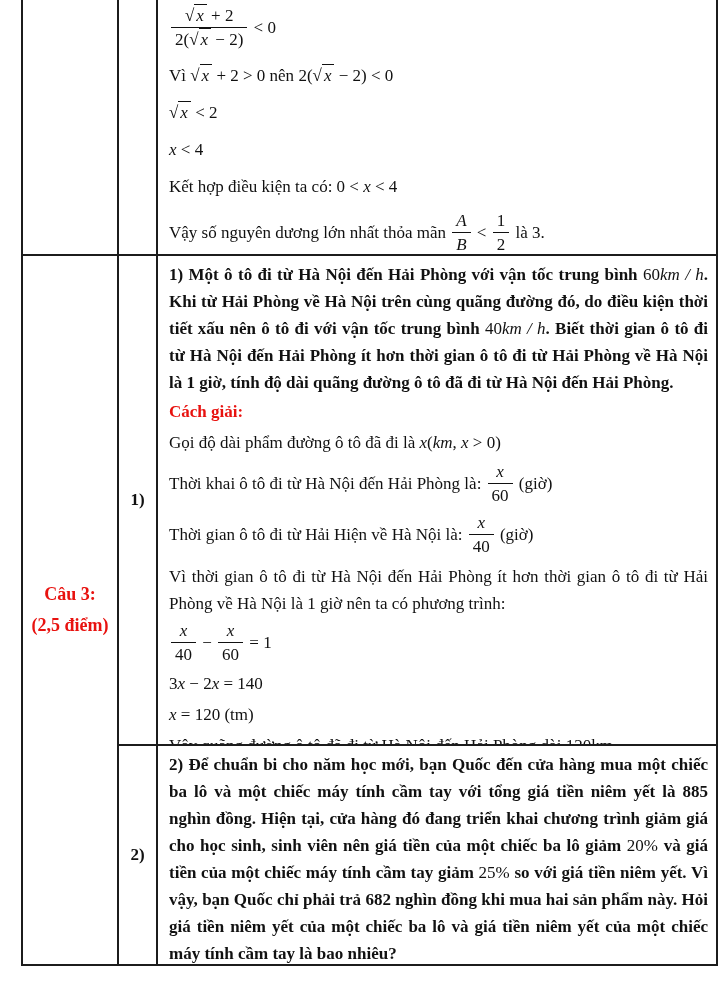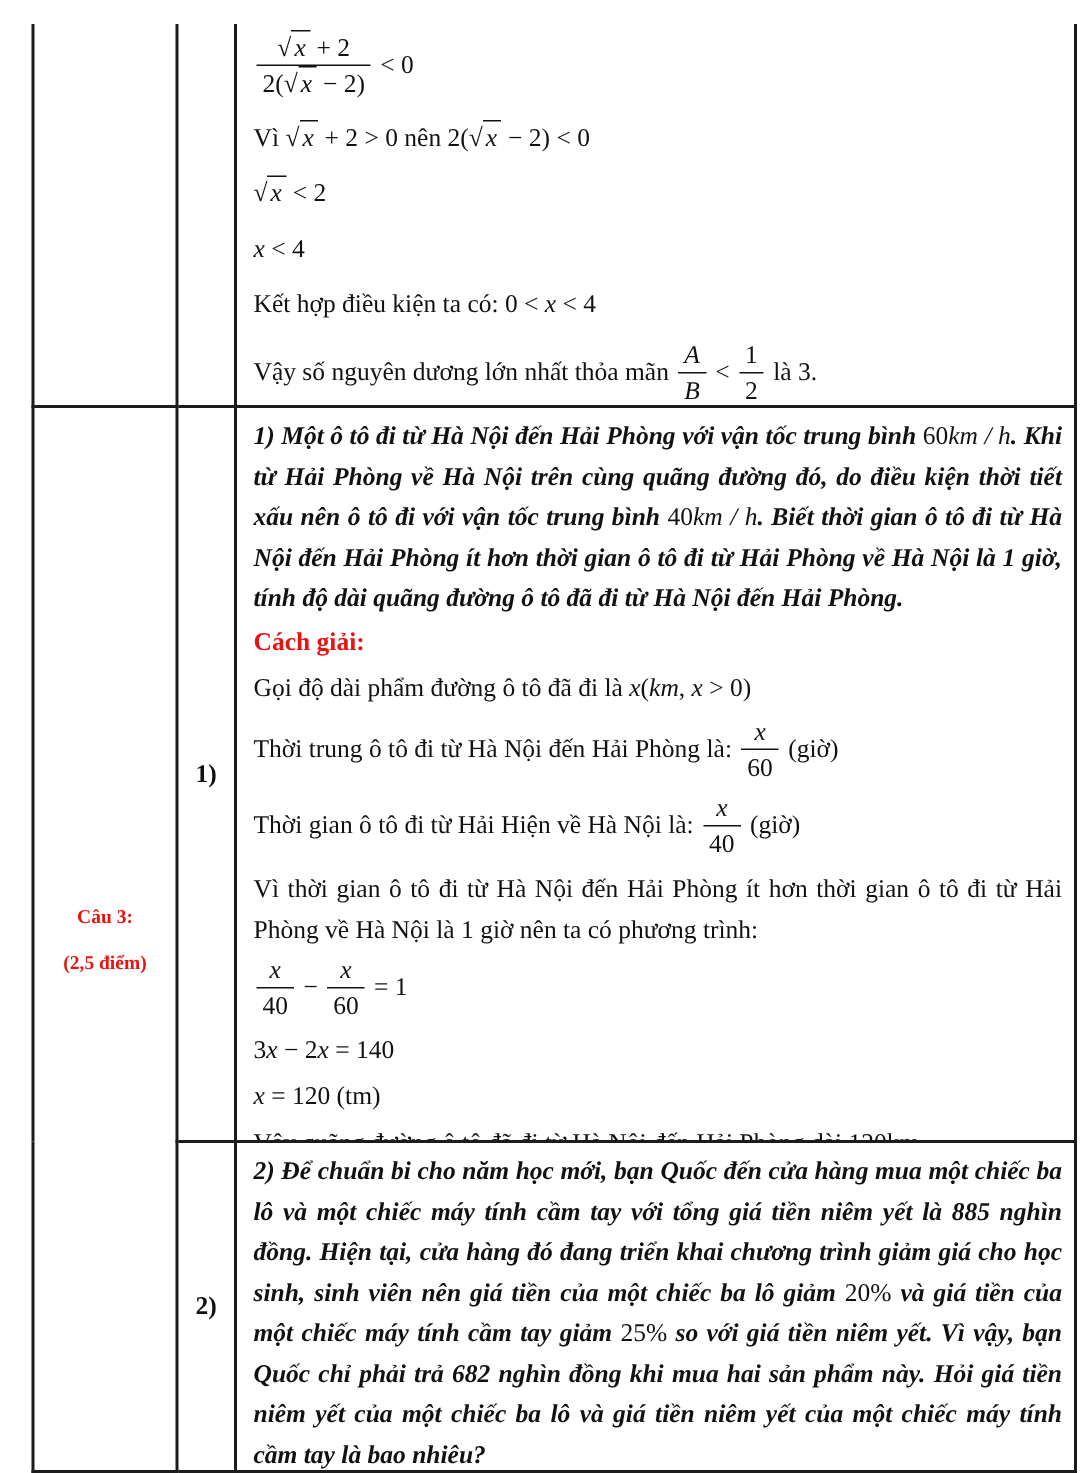--- a/index.html
+++ b/index.html
@@ -7,46 +7,46 @@
     --border:#1c1c1c;
     --ink:#111111;
   }
   html,body{margin:0;padding:0;}
   body{
     width:728px;height:982px;overflow:hidden;background:#ffffff;
     font-family:"Liberation Serif", serif;font-size:17px;color:var(--ink);
   }
   .page{position:relative;width:728px;height:982px;background:#ffffff;}
   table.doc-table{
-    position:absolute;left:21px;top:16px;
+    position:absolute;left:21px;top:0;
     border-collapse:collapse;table-layout:fixed;
   }
   td{border:2px solid var(--border);vertical-align:top;padding:0;}
   tr.row-top td{border-top:none;}
   td.col-label{width:94px;text-align:center;vertical-align:middle;}
   td.col-num{width:37px;text-align:center;vertical-align:middle;}
   td.col-content{width:558px;}
   .cellwrap{overflow:hidden;padding:2px 8px 0 11px;}
   .h-top{height:252px;}
   .h-p1{height:486px;}
   .h-p2{height:216px;}
 
-  .qlabel{color:var(--red);font-weight:bold;font-size:13px;line-height:31px;}
+  .qlabel{color:var(--red);font-weight:bold;font-size:18px;line-height:31px;}
   .pnum{font-weight:bold;font-size:17px;}
 
   .line{line-height:26px;padding:2px 0;}
   .line > *{vertical-align:middle;}
   .frac-line{padding:3px 0;}
   .top-cell .line{padding:5px 0;}
   .top-cell .first-frac{padding-top:3px;padding-bottom:7px;}
 
   .para{text-align:justify;line-height:27px;margin:3px 0 0 0;}
 
   .seg{white-space:pre-wrap;}
-  .s-bi{font-weight:bold;font-style:italic;}
+  .s-bi{font-weight:bold;}
   .s-red{color:var(--red);font-weight:bold;}
   .s-m{font-style:italic;}
   .s-mn{font-style:normal;}
 
   .frac{display:inline-block;text-align:center;vertical-align:middle;line-height:21px;margin:0 2px;}
   .fnum{display:block;border-bottom:1.5px solid var(--ink);padding:0 4px 1px 4px;}
   .fden{display:block;padding:1px 4px 0 4px;}
 
   .sqrt{display:inline-block;white-space:nowrap;}
   .radical{font-style:normal;}
@@ -80,21 +80,21 @@
           </div>
         </td>
         <td class="col-num">
           <span class="pnum">1)</span>
         </td>
         <td class="col-content">
           <div class="cellwrap h-p1">
             <div class="para"><span class="seg s-bi">1) Một ô tô đi từ Hà Nội đến Hải Phòng với vận tốc trung bình </span><span class="seg s-mn">60</span><span class="seg s-m">km / h</span><span class="seg s-bi">. Khi từ Hải Phòng về Hà Nội trên cùng quãng đường đó, do điều kiện thời tiết xấu nên ô tô đi với vận tốc trung bình </span><span class="seg s-mn">40</span><span class="seg s-m">km / h</span><span class="seg s-bi">. Biết thời gian ô tô đi từ Hà Nội đến Hải Phòng ít hơn thời gian ô tô đi từ Hải Phòng về Hà Nội là 1 giờ, tính độ dài quãng đường ô tô đã đi từ Hà Nội đến Hải Phòng.</span></div>
             <div class="line"><span class="seg s-red">Cách giải:</span></div>
             <div class="line"><span class="seg">Gọi độ dài phẩm đường ô tô đã đi là </span><span class="seg s-m">x</span><span class="seg s-mn">(</span><span class="seg s-m">km</span><span class="seg s-mn">, </span><span class="seg s-m">x</span><span class="seg s-mn"> &gt; 0)</span></div>
-            <div class="line frac-line"><span class="seg">Thời trung ô tô đi từ Hà Nội đến Hải Phòng là: </span><span class="frac"><span class="fnum"><span class="seg s-m">x</span></span><span class="fden"><span class="seg s-mn">60</span></span></span><span class="seg"> (giờ)</span></div>
+            <div class="line frac-line"><span class="seg">Thời khai ô tô đi từ Hà Nội đến Hải Phòng là: </span><span class="frac"><span class="fnum"><span class="seg s-m">x</span></span><span class="fden"><span class="seg s-mn">60</span></span></span><span class="seg"> (giờ)</span></div>
             <div class="line frac-line"><span class="seg">Thời gian ô tô đi từ Hải Hiện về Hà Nội là: </span><span class="frac"><span class="fnum"><span class="seg s-m">x</span></span><span class="fden"><span class="seg s-mn">40</span></span></span><span class="seg"> (giờ)</span></div>
             <div class="para"><span class="seg">Vì thời gian ô tô đi từ Hà Nội đến Hải Phòng ít hơn thời gian ô tô đi từ Hải Phòng về Hà Nội là 1 giờ nên ta có phương trình:</span></div>
             <div class="line frac-line"><span class="frac"><span class="fnum"><span class="seg s-m">x</span></span><span class="fden"><span class="seg s-mn">40</span></span></span><span class="seg s-mn"> − </span><span class="frac"><span class="fnum"><span class="seg s-m">x</span></span><span class="fden"><span class="seg s-mn">60</span></span></span><span class="seg s-mn"> = 1</span></div>
             <div class="line"><span class="seg s-mn">3</span><span class="seg s-m">x</span><span class="seg s-mn"> − 2</span><span class="seg s-m">x</span><span class="seg s-mn"> = 140</span></div>
             <div class="line"><span class="seg s-m">x</span><span class="seg s-mn"> = 120 (tm)</span></div>
             <div class="line"><span class="seg">Vậy quãng đường ô tô đã đi từ Hà Nội đến Hải Phòng dài 120km.</span></div>
           </div>
         </td>
       </tr>
       <tr>

